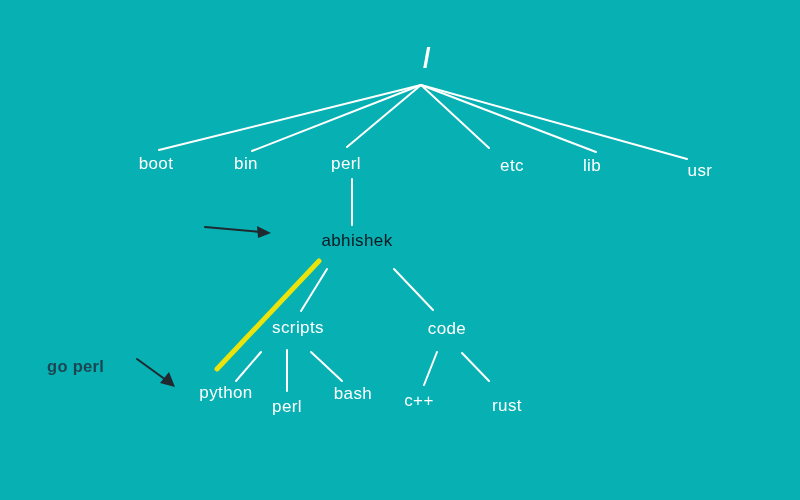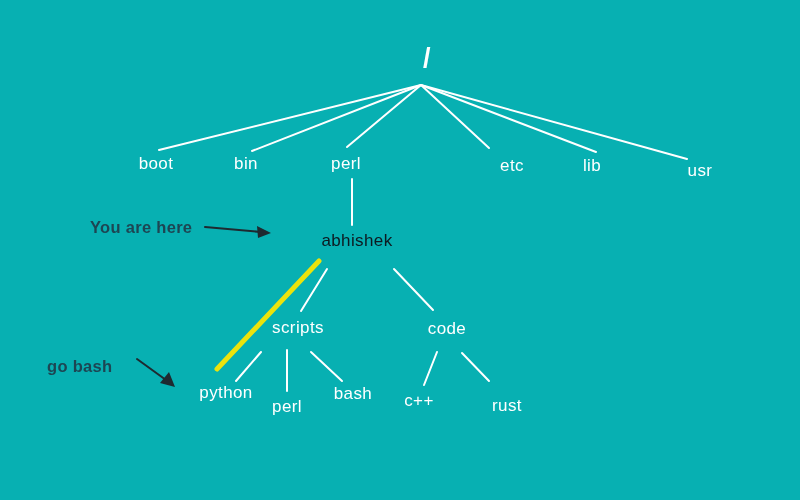--- a/index.html
+++ b/index.html
@@ -99,19 +99,18 @@
   <span class="node" style="left:700px; top:171px;">usr</span>
   <span class="node dark" style="left:357px; top:241px;">abhishek</span>
   <span class="node" style="left:290px; top:328px;margin-left:8px;">scripts</span>
   <span class="node" style="left:447px; top:329px;">code</span>
   <span class="node" style="left:226px; top:393px;">python</span>
   <span class="node" style="left:287px; top:407px;">perl</span>
   <span class="node" style="left:353px; top:394px;">bash</span>
   <span class="node" style="left:419px; top:401px;">c++</span>
   <span class="node" style="left:507px; top:406px;">rust</span>
 
-  <div class="annotation" style="left:90px; top:216px;">You are here</div>
   <div class="annotation" style="left:47px; top:333px;">
     <br>
-    <span>go bash</span>
+    <span>go perl</span>
   </div>
 
 </div>
 
 </body></html>

